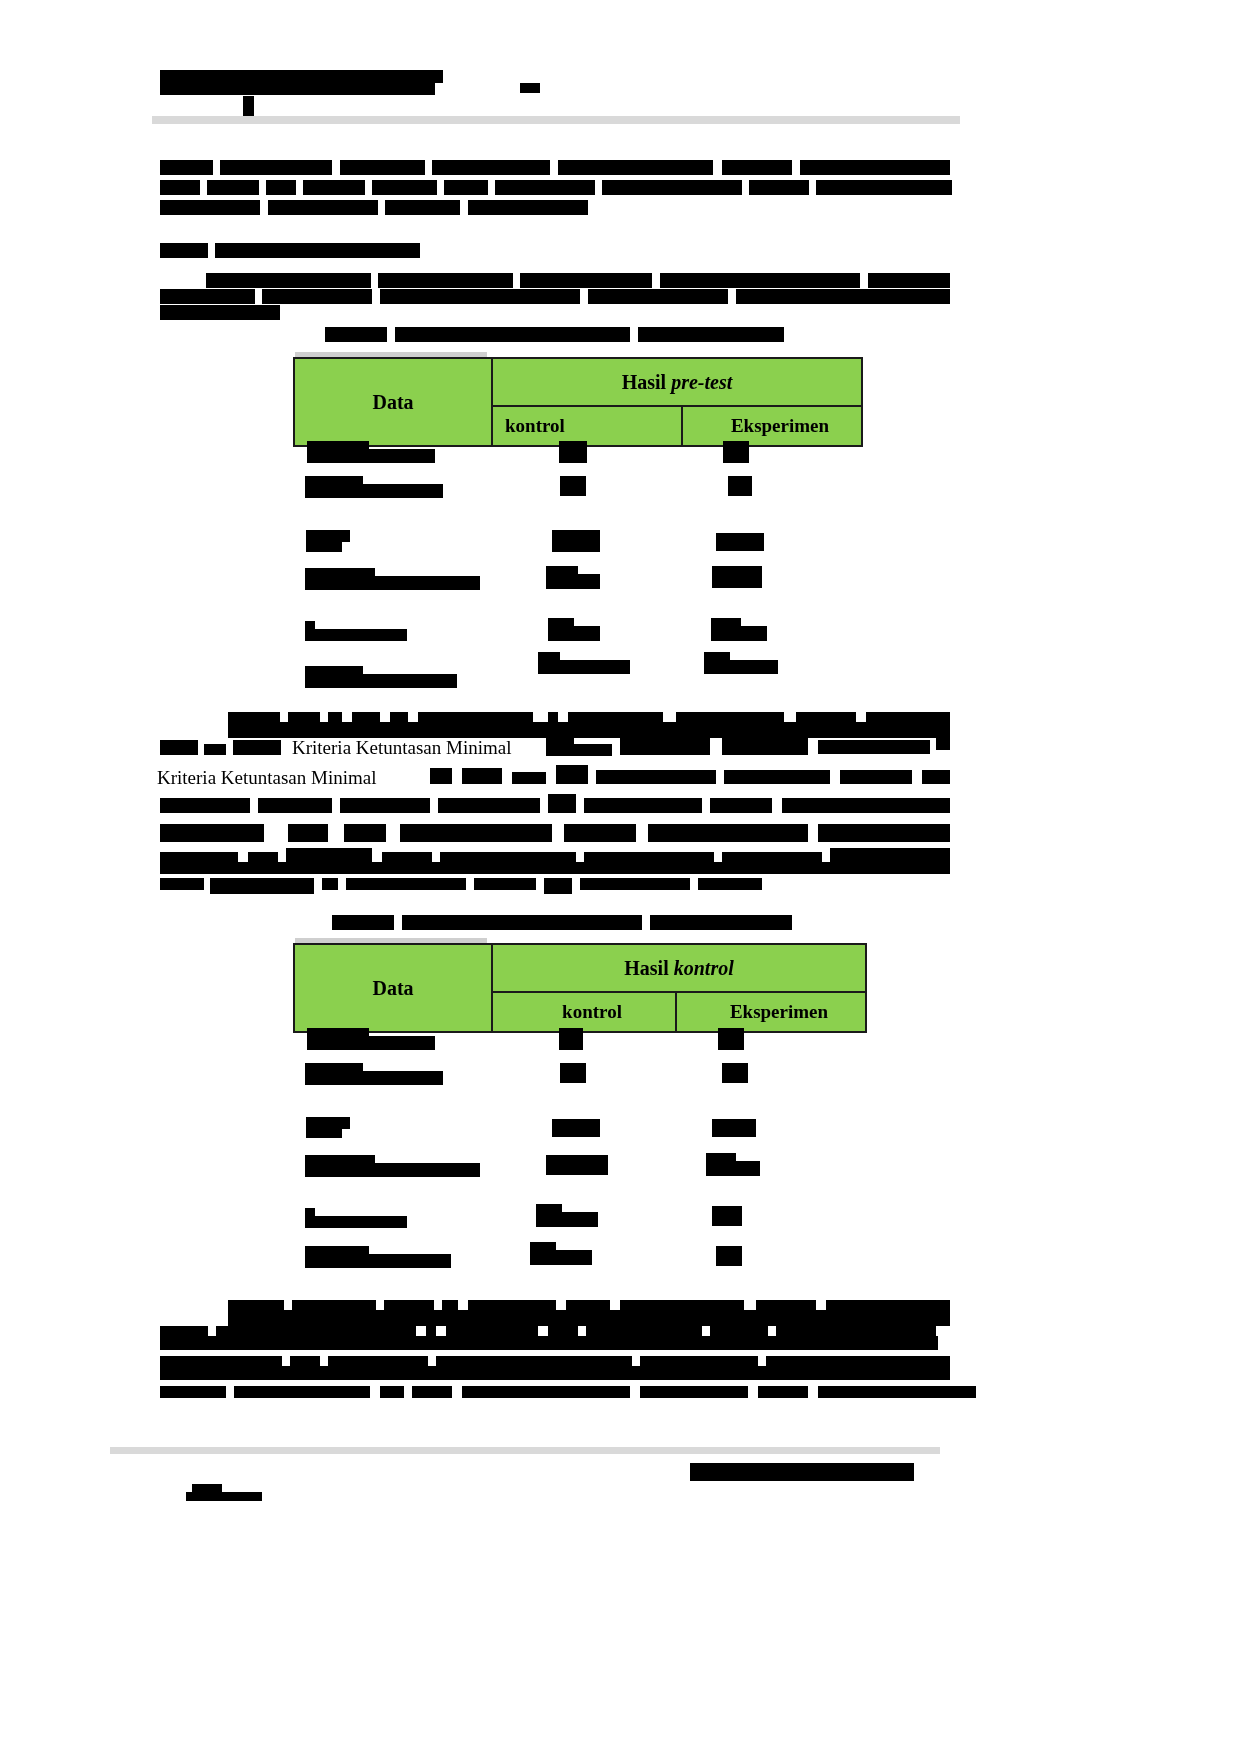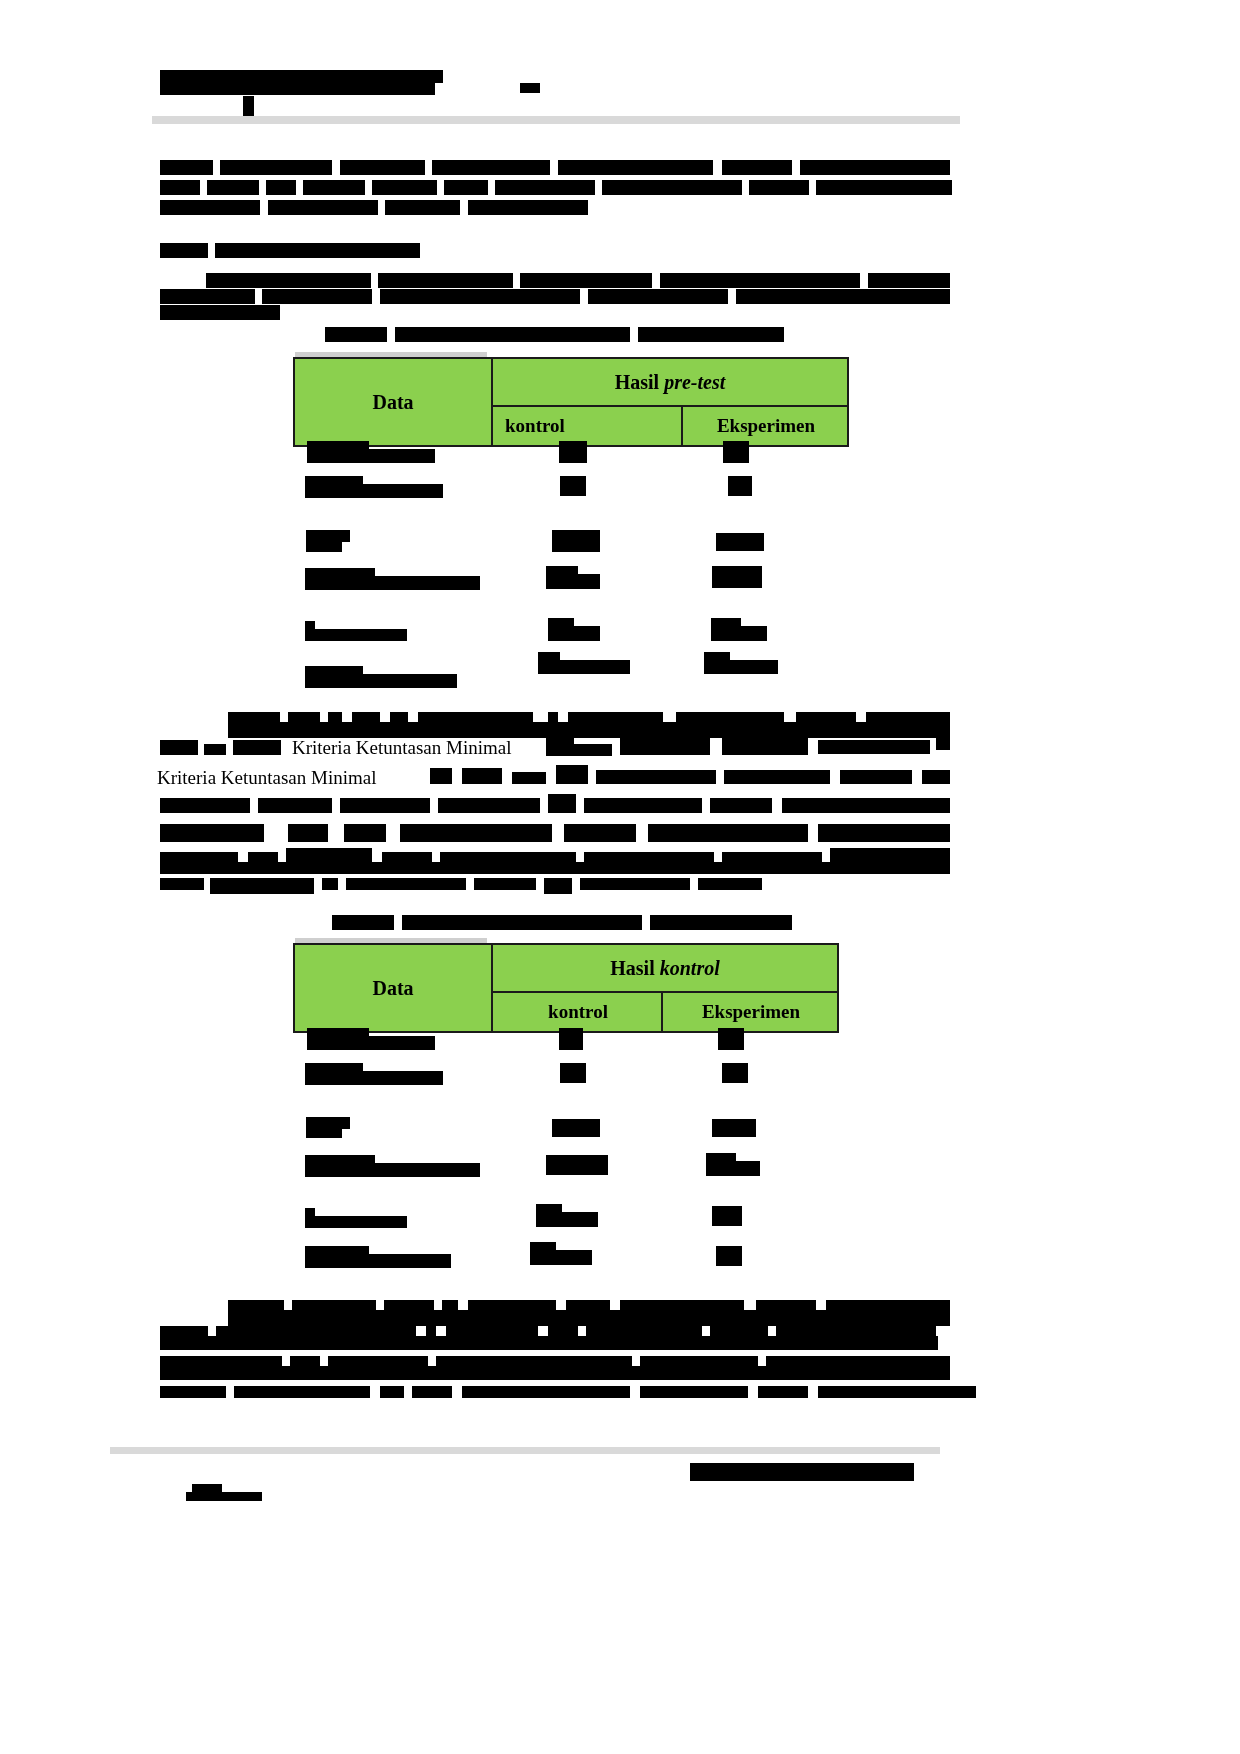--- a/index.html
+++ b/index.html
@@ -81,21 +81,21 @@
     font-size:19px;
     color:#000;
     text-align:center;
     padding:0;
     font-family:"Liberation Serif", serif;
     margin-top:39px;
   }
   .tbl .c-data{width:196px;height:84px;font-size:20px;}
   .tbl .c-span{height:46px;font-size:20px;}
   .tbl .c-sub{height:38px;font-size:19px;text-align:left;padding-left:12px;}
-  .tbl .c-sub.ctr{text-align:center;padding-left:2px;}
+  .tbl .c-sub.ctr{text-align:center;padding-left:16px;}
   .c-span em{font-style:italic;}
   .tbl-shadow{position:absolute;background:#cfcfcf;height:6px;}
 
   
   .tb{position:absolute;background:#000;}
 
   
   .vis{
     position:absolute;
     font-family:"Liberation Serif", serif;

